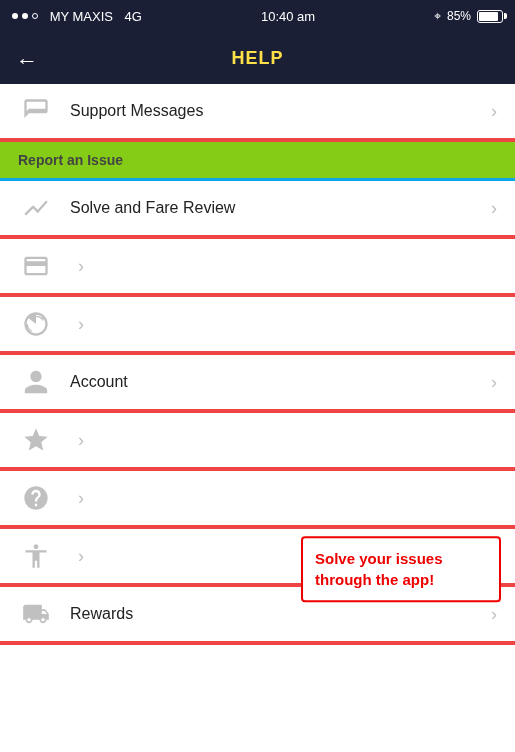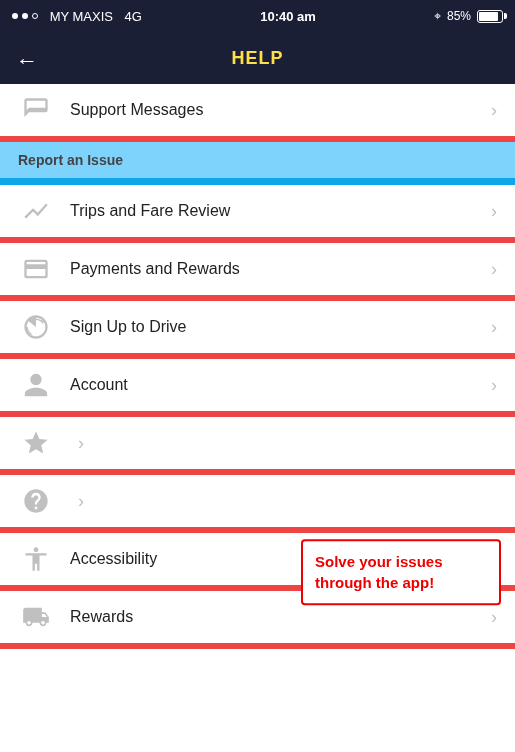--- a/index.html
+++ b/index.html
@@ -19,21 +19,21 @@
       color: #fff;
       height: 32px;
       display: flex;
       align-items: center;
       justify-content: space-between;
       padding: 0 12px;
       font-size: 13px;
       font-weight: 500;
     }
     .status-left { display: flex; align-items: center; gap: 4px; }
-    .status-center { font-weight: 700; }
+    .status-center { font-weight: 400; }
     .status-right { display: flex; align-items: center; gap: 6px; font-size: 12px; }
     .dot { width: 6px; height: 6px; border-radius: 50%; background: #fff; display: inline-block; }
     .dot.empty { background: transparent; border: 1.5px solid #fff; }
     .battery {
       width: 26px; height: 13px; border: 1.5px solid #fff; border-radius: 3px;
       position: relative; display: inline-flex; align-items: center; padding: 1px;
     }
     .battery::after {
       content: ''; width: 3px; height: 6px; background: #fff;
       position: absolute; right: -5px; top: 50%; transform: translateY(-50%);
@@ -68,21 +68,21 @@
     }
 
     
     .menu-list { background: #fff; }
 
     .menu-item {
       display: flex;
       align-items: center;
       padding: 0 18px;
       height: 58px;
-      border-bottom: 6px solid #ef4444;
+      border-bottom: 4px solid #ef4444;
       cursor: pointer;
       position: relative;
       background: #fff;
     }
 
     .menu-icon {
       width: 36px;
       height: 36px;
       display: flex;
       align-items: center;
@@ -104,26 +104,26 @@
     }
 
     .chevron {
       color: #c0c0c0;
       font-size: 18px;
       margin-left: 8px;
     }
 
     
     .section-header {
-      background: #7dd3fc;
+      background: #84cc16;
       padding: 10px 18px;
       font-size: 14px;
       font-weight: 600;
       color: #444;
-      border-bottom: 7px solid #0ea5e9;
+      border-bottom: 3px solid #0ea5e9;
     }
 
     
     .tooltip-box {
       position: absolute;
       right: 14px;
       top: 50%;
       transform: translateY(-30%);
       background: #fff;
       border: 2.5px solid #e00;
@@ -188,41 +188,39 @@
   </div>
 
   <div class="section-header">Report an Issue</div>
 
   <div class="menu-item">
     <div class="menu-icon">
       <svg viewBox="0 0 24 24" xmlns="http://www.w3.org/2000/svg">
         <path d="M3.5 18.5l6-6 4 4L22 6.92 20.59 5.5l-7.09 8.07-4-4L2 17z"></path>
       </svg>
     </div>
-    <span class="menu-label">Trips and Fare Review</span>
+    <span class="menu-label">Solve and Fare Review</span>
     <span class="chevron">›</span>
   </div>
 
   <div class="menu-item">
     <div class="menu-icon">
       <svg viewBox="0 0 24 24" xmlns="http://www.w3.org/2000/svg">
         <path d="M20 4H4c-1.11 0-2 .89-2 2v12c0 1.11.89 2 2 2h16c1.11 0 2-.89 2-2V6c0-1.11-.89-2-2-2zm0 14H4v-6h16v6zm0-10H4V6h16v2z"></path>
       </svg>
     </div>
-    <span class="menu-label">Payments and Rewards</span>
     <span class="chevron">›</span>
   </div>
 
   <div class="menu-item">
     <div class="menu-icon">
       <svg viewBox="0 0 24 24" xmlns="http://www.w3.org/2000/svg">
         <path d="M12 2C6.48 2 2 6.48 2 12s4.48 10 10 10 10-4.48 10-10S17.52 2 12 2zm0 18c-4.41 0-8-3.59-8-8 0-1.85.63-3.55 1.69-4.9L12 12V4c4.41 0 8 3.59 8 8s-3.59 8-8 8zm6.31-13.1C17.37 6.63 14.8 5 12 5v1c2.38 0 4.51 1.26 5.74 3.16L18.31 8.9zM4 12c0 2.8 1.63 5.37 4.1 6.62l.5-.87C6.26 16.51 5 14.38 5 12H4z"></path>
       </svg>
     </div>
-    <span class="menu-label">Sign Up to Drive</span>
     <span class="chevron">›</span>
   </div>
 
   <div class="menu-item">
     <div class="menu-icon">
       <svg viewBox="0 0 24 24" xmlns="http://www.w3.org/2000/svg">
         <path d="M12 12c2.7 0 4.8-2.1 4.8-4.8S14.7 2.4 12 2.4 7.2 4.5 7.2 7.2 9.3 12 12 12zm0 2.4c-3.2 0-9.6 1.6-9.6 4.8v2.4h19.2v-2.4c0-3.2-6.4-4.8-9.6-4.8z"></path>
       </svg>
     </div>
     <span class="menu-label">Account</span>
@@ -246,21 +244,20 @@
     </div>
     <span class="chevron">›</span>
   </div>
 
   <div class="menu-item menu-item-accessibility" style="overflow: visible;">
     <div class="menu-icon">
       <svg viewBox="0 0 24 24" xmlns="http://www.w3.org/2000/svg">
         <path d="M12 2c1.1 0 2 .9 2 2s-.9 2-2 2-2-.9-2-2 .9-2 2-2zm9 7h-6v13h-2v-6h-2v6H9V9H3V7h18v2z"></path>
       </svg>
     </div>
-    <span class="menu-label">Accessibility</span>
     <span class="chevron" style="z-index:1;">›</span>
 
     <div class="tooltip-box">
       <span class="tooltip-text">Solve your issues through the app!</span>
     </div>
   </div>
 
   <div class="menu-item">
     <div class="menu-icon">
       <svg viewBox="0 0 24 24" xmlns="http://www.w3.org/2000/svg">

